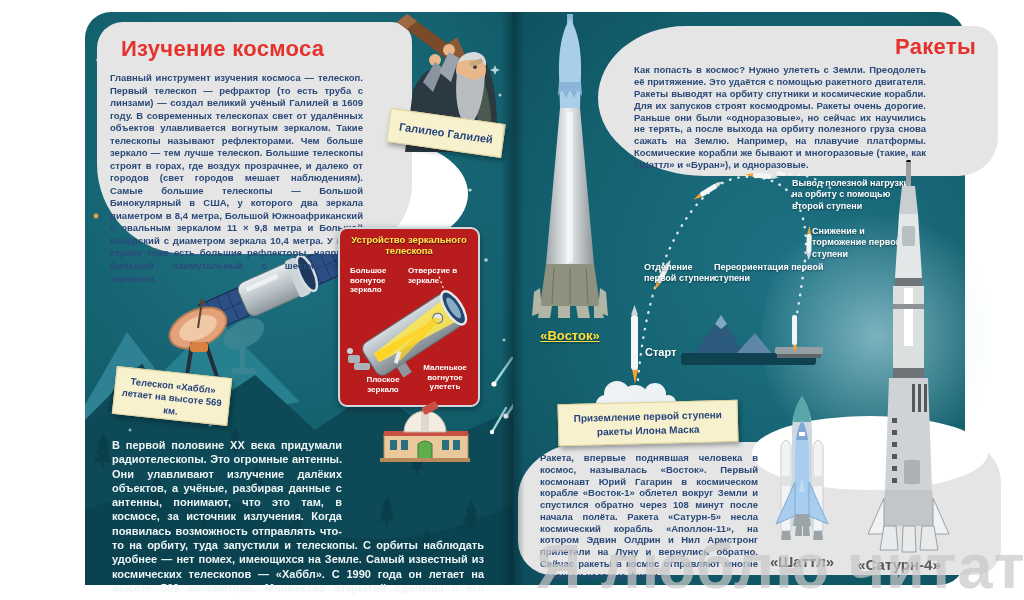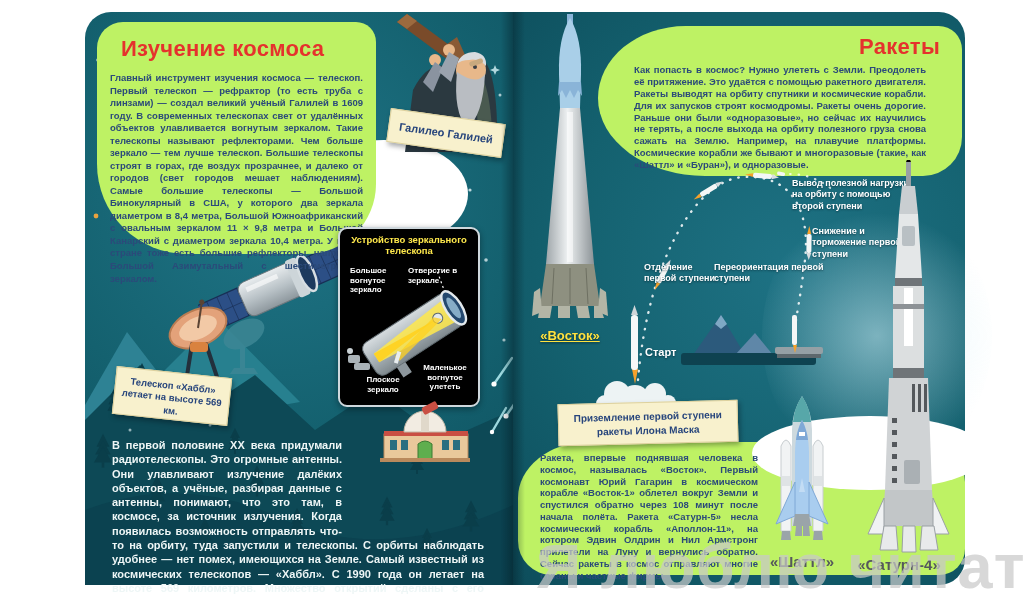--- a/index.html
+++ b/index.html
@@ -6,35 +6,35 @@
   .canvas{position:relative;width:1024px;height:600px;background:#ffffff;overflow:hidden;
           font-family:"Liberation Sans",sans-serif;}
   .abs{position:absolute;}
   .page{position:absolute;top:12px;height:573px;}
   .page-left{left:85px;width:428px;border-radius:26px 0 0 26px;
     background:radial-gradient(circle at 45% 32%,#207587 0%,#14616f 52%,#0d4d5b 100%);}
   .page-right{left:513px;width:452px;border-radius:0 26px 26px 0;
     background:radial-gradient(circle at 62% 45%,#1e7284 0%,#14616f 55%,#0d4d5b 100%);}
   .seam{position:absolute;left:501px;top:12px;width:24px;height:573px;z-index:40;pointer-events:none;
     background:linear-gradient(90deg,rgba(2,22,30,0) 0%,rgba(2,22,30,.38) 50%,rgba(2,22,30,0) 100%);}
-  .blob{position:absolute;background:#bef264;}
+  .blob{position:absolute;background:#e5e5e5;padding-left:36px;}
   .blob-left{left:97px;top:22px;width:279px;height:232px;border-radius:26px 20px 70px 90px;}
   .blob-left-bulge{left:300px;top:140px;width:168px;height:108px;border-radius:50%;background:#fff;}
   .blob-rt{left:598px;top:26px;width:364px;height:150px;border-radius:90px 24px 40px 110px / 74px 24px 40px 80px;}
   .blob-rb{left:518px;top:442px;width:447px;height:133px;border-radius:70px 40px 26px 34px / 56px 40px 26px 34px;}
   .blob-rb-bulge{position:absolute;left:234px;top:-26px;width:236px;height:74px;border-radius:50%;background:#fff;}
   .title{font-weight:bold;color:#e5322d;font-size:22px;letter-spacing:.3px;}
   .body-navy{color:#2b4a7a;font-weight:bold;font-size:9.5px;line-height:1.32;text-align:justify;}
   .body-white{color:#eef6f6;font-weight:bold;font-size:11px;line-height:1.3;text-align:justify;}
   .wlabel{color:#ffffff;font-weight:bold;font-size:9px;line-height:1.25;text-shadow:0 1px 2px rgba(0,20,30,.5);}
   .ylabel{color:#ffe23f;font-weight:bold;font-size:13px;text-align:center;text-shadow:0 1px 2px rgba(0,0,0,.55);text-decoration:underline;}
   .cream{background:#f8f1cd;border:1px solid #ddd19e;color:#27457c;font-weight:bold;
          box-shadow:2px 3px 5px rgba(0,10,16,.35);}
   .gray-label{color:#55585c;font-weight:bold;font-size:15px;text-align:center;}
-  .diagram{left:338px;top:227px;width:138px;height:176px;background:#000000;
+  .diagram{left:338px;top:227px;width:138px;height:176px;background:#b91c1c;
            border:2px solid #cfd8dd;border-radius:9px;box-shadow:0 2px 6px rgba(0,10,16,.4);}
   .diagram-title{position:absolute;left:0;top:5px;width:100%;text-align:center;color:#ffe94c;
                  font-weight:bold;font-size:9.5px;line-height:1.2;text-shadow:0 1px 1px rgba(0,0,0,.6);}
   .dlabel{position:absolute;color:#fff;font-weight:bold;font-size:8px;line-height:1.2;}
   .spacer{float:right;width:142px;height:86px;}
   .watermark{position:absolute;left:536px;top:530px;z-index:60;font-size:63px;font-weight:bold;
              color:#c9c9c9;opacity:.72;white-space:nowrap;letter-spacing:1px;}
   .glow{position:absolute;left:762px;top:196px;width:230px;height:280px;border-radius:50%;pointer-events:none;
         background:radial-gradient(circle,rgba(205,238,246,.55) 0%,rgba(205,238,246,0) 68%);}
 </style>

